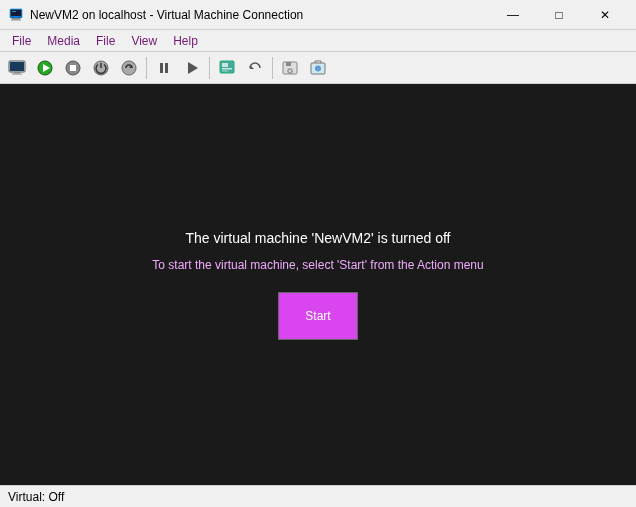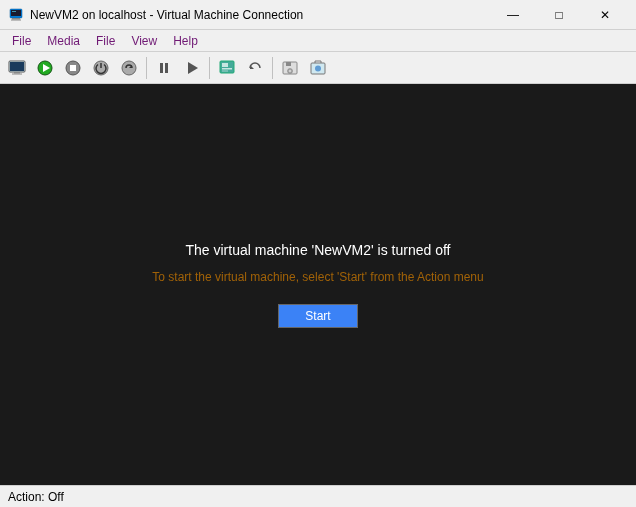--- a/index.html
+++ b/index.html
@@ -134,29 +134,29 @@
       gap: 12px;
     }
 
     .vm-message-title {
       color: #ffffff;
       font-size: 14px;
       text-align: center;
     }
 
     .vm-message-subtitle {
-      color: #a16207;
+      color: #f0abfc;
       font-size: 12px;
       text-align: right;
     }
 
     .vm-start-btn {
       margin-top: 8px;
-      padding: 4px 20px;
-      background: #3b82f6;
+      padding: 16px 20px;
+      background: #d946ef;
       color: #fff;
       border: 1px solid #666;
       cursor: pointer;
       font-size: 12px;
       min-width: 80px;
     }
 
     
     .status-bar {
       display: flex;
@@ -296,14 +296,14 @@
   </button>
 </div>
 
 <div class="vm-area">
   <div class="vm-message-title">The virtual machine 'NewVM2' is turned off</div>
   <div class="vm-message-subtitle">To start the virtual machine, select 'Start' from the Action menu</div>
   <button class="vm-start-btn">Start</button>
 </div>
 
 <div class="status-bar">
-  <span class="status-text">Action: Off</span>
+  <span class="status-text">Virtual: Off</span>
 </div>
 
 </body></html>

